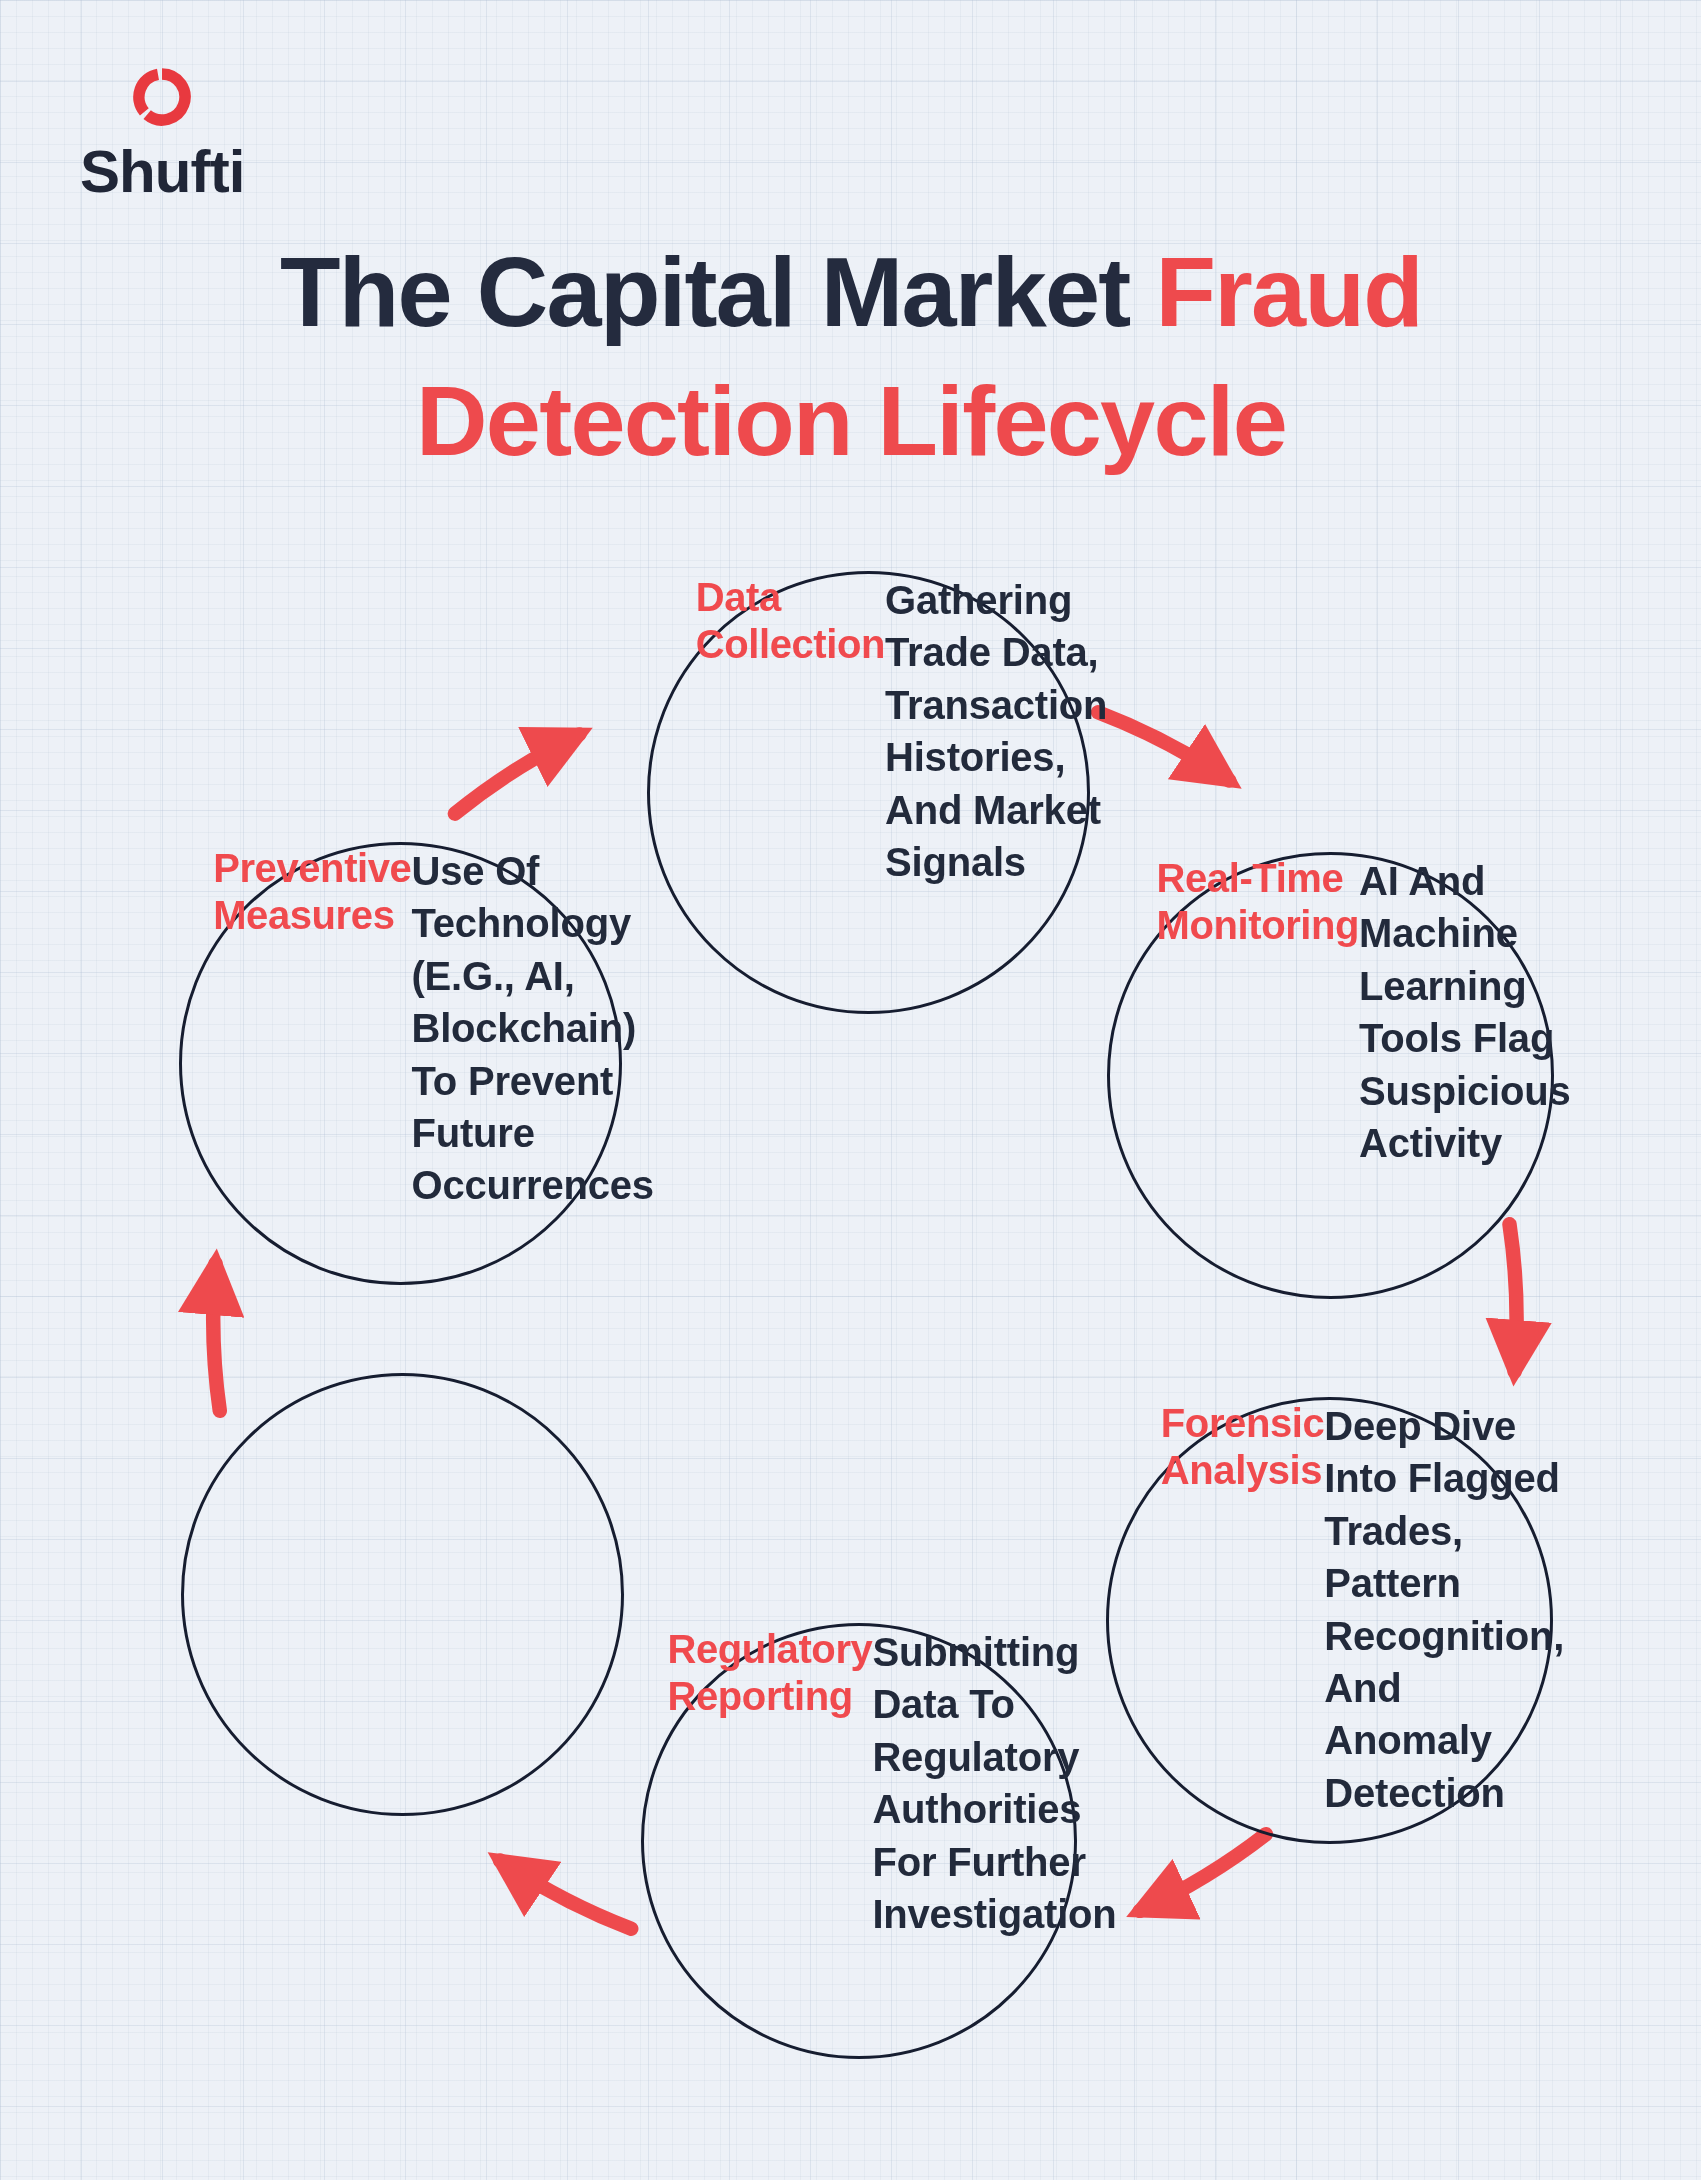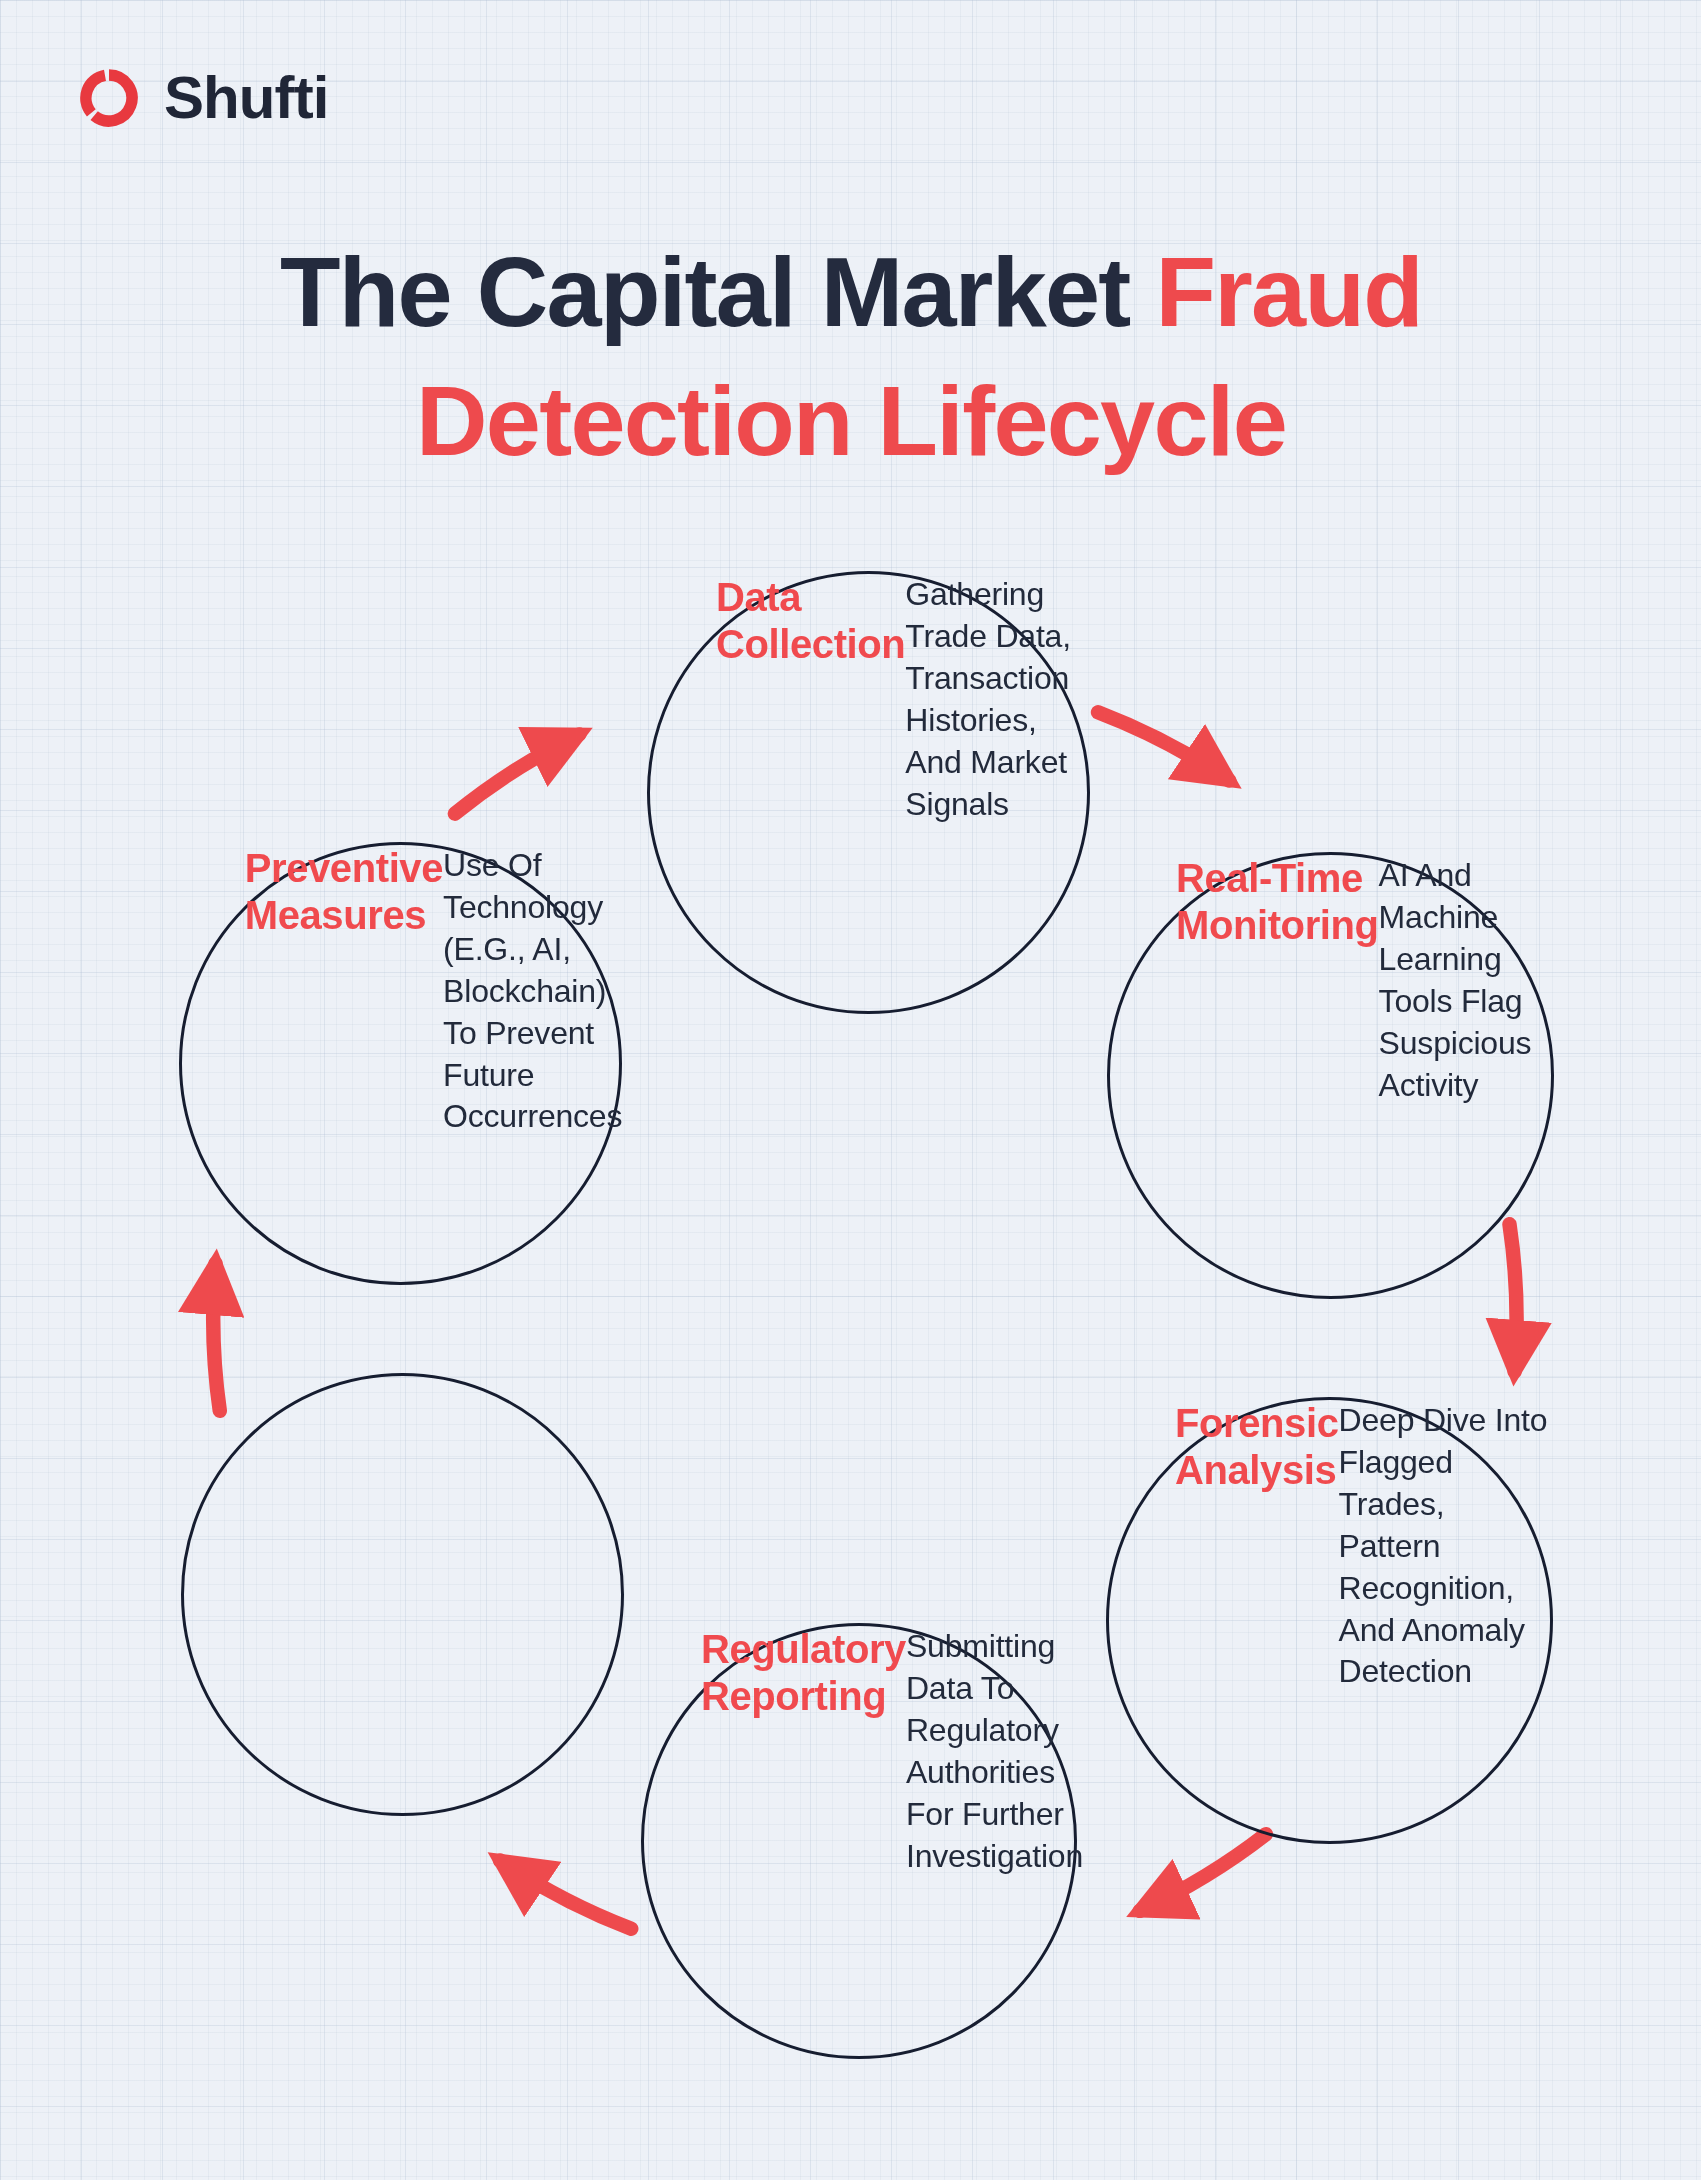--- a/index.html
+++ b/index.html
@@ -22,21 +22,21 @@
     background-image:
       linear-gradient(rgba(178,192,212,.30) 0.9px, transparent 0.9px),
       linear-gradient(90deg, rgba(178,192,212,.30) 0.9px, transparent 0.9px),
       linear-gradient(rgba(186,198,216,.18) 0.9px, transparent 0.9px),
       linear-gradient(90deg, rgba(186,198,216,.18) 0.9px, transparent 0.9px);
     background-size:81px 81px, 81px 81px, 16px 16px, 16px 16px;
   }
   
   .logo{
     position:absolute;left:80px;top:68px;
-    display:flex;align-items:center;gap:26px;
+    display:flex;align-items:center;gap:16px;flex-direction:column;
   }
   .logo-mark{width:58px;height:58px;display:block;}
   .logo-text{
     font-size:60px;font-weight:700;color:#202637;
     letter-spacing:-0.9px;line-height:1;
   }
   
   .title{
     position:absolute;left:0;top:227px;width:100%;
     text-align:center;
@@ -57,21 +57,21 @@
     padding-left:66px;
   }
   .step-title{
     margin:0 0 20.4px 0;
     font-size:40px;font-weight:700;line-height:1.17;
     letter-spacing:-0.4px;
     color:#F04A4E;
   }
   .step-desc{
     margin:0;
-    font-size:32px;font-weight:400;line-height:1.31;
+    font-size:40px;font-weight:700;line-height:1.31;
     letter-spacing:-0.2px;
     color:var(--ink);
   }
   
   .arrows{position:absolute;left:0;top:0;width:1702px;height:2181px;pointer-events:none;}
 </style>
 </head>
 <body>
 
 <div class="page">

